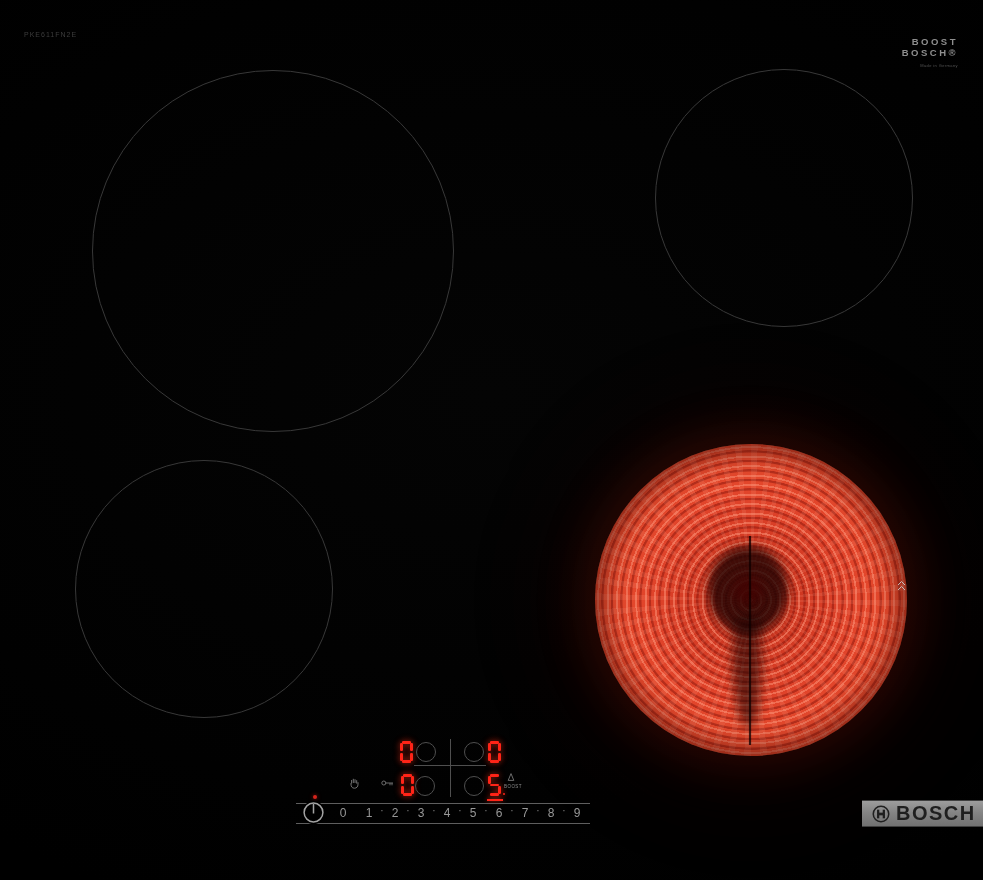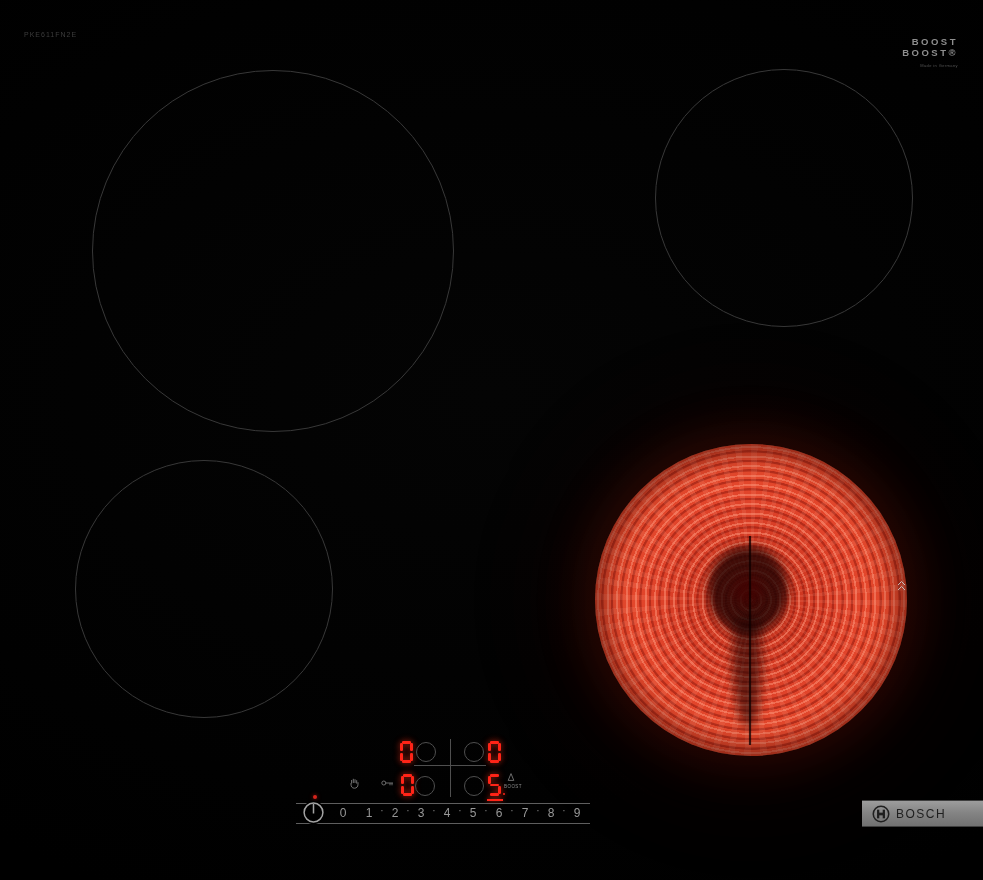--- a/index.html
+++ b/index.html
@@ -58,31 +58,31 @@
   .t1{top:802.5px;} .t2{top:822.5px;}
   .lvl{position:absolute;top:806px;transform:translateX(-50%);font-size:12px;color:#989898;}
   .dot{position:absolute;top:805px;transform:translateX(-50%);font-size:10px;color:#868686;}
   
   .badge{
     position:absolute;left:862px;top:800px;width:121px;height:27px;
     background:linear-gradient(180deg,#9d9d9d 0%,#858585 45%,#717171 100%);
     border-top:1px solid #3f3f3f;border-bottom:1px solid #3f3f3f;
     display:flex;align-items:center;gap:6px;padding-left:10px;box-sizing:border-box;
   }
-  .badge .word{font-size:12px;font-weight:normal;letter-spacing:1.5px;color:#1f1f1f;}
+  .badge .word{font-size:20px;font-weight:bold;letter-spacing:1.5px;color:#1f1f1f;}
 </style>
 </head>
 <body>
 
 <div id="stage">
 
   <div class="model">PKE611FN2E</div>
   <div class="schott">
     <div class="l1">BOOST</div>
-    <div class="l2">BOOST®</div>
+    <div class="l2">BOSCH®</div>
     <div class="l3">Made in Germany</div>
   </div>
 
   <div class="zone z1"></div>
   <div class="zone z2"></div>
   <div class="zone z3"></div>
 
   <div class="zred">
     <svg width="312" height="312" viewBox="0 0 312 312">
       <defs>

